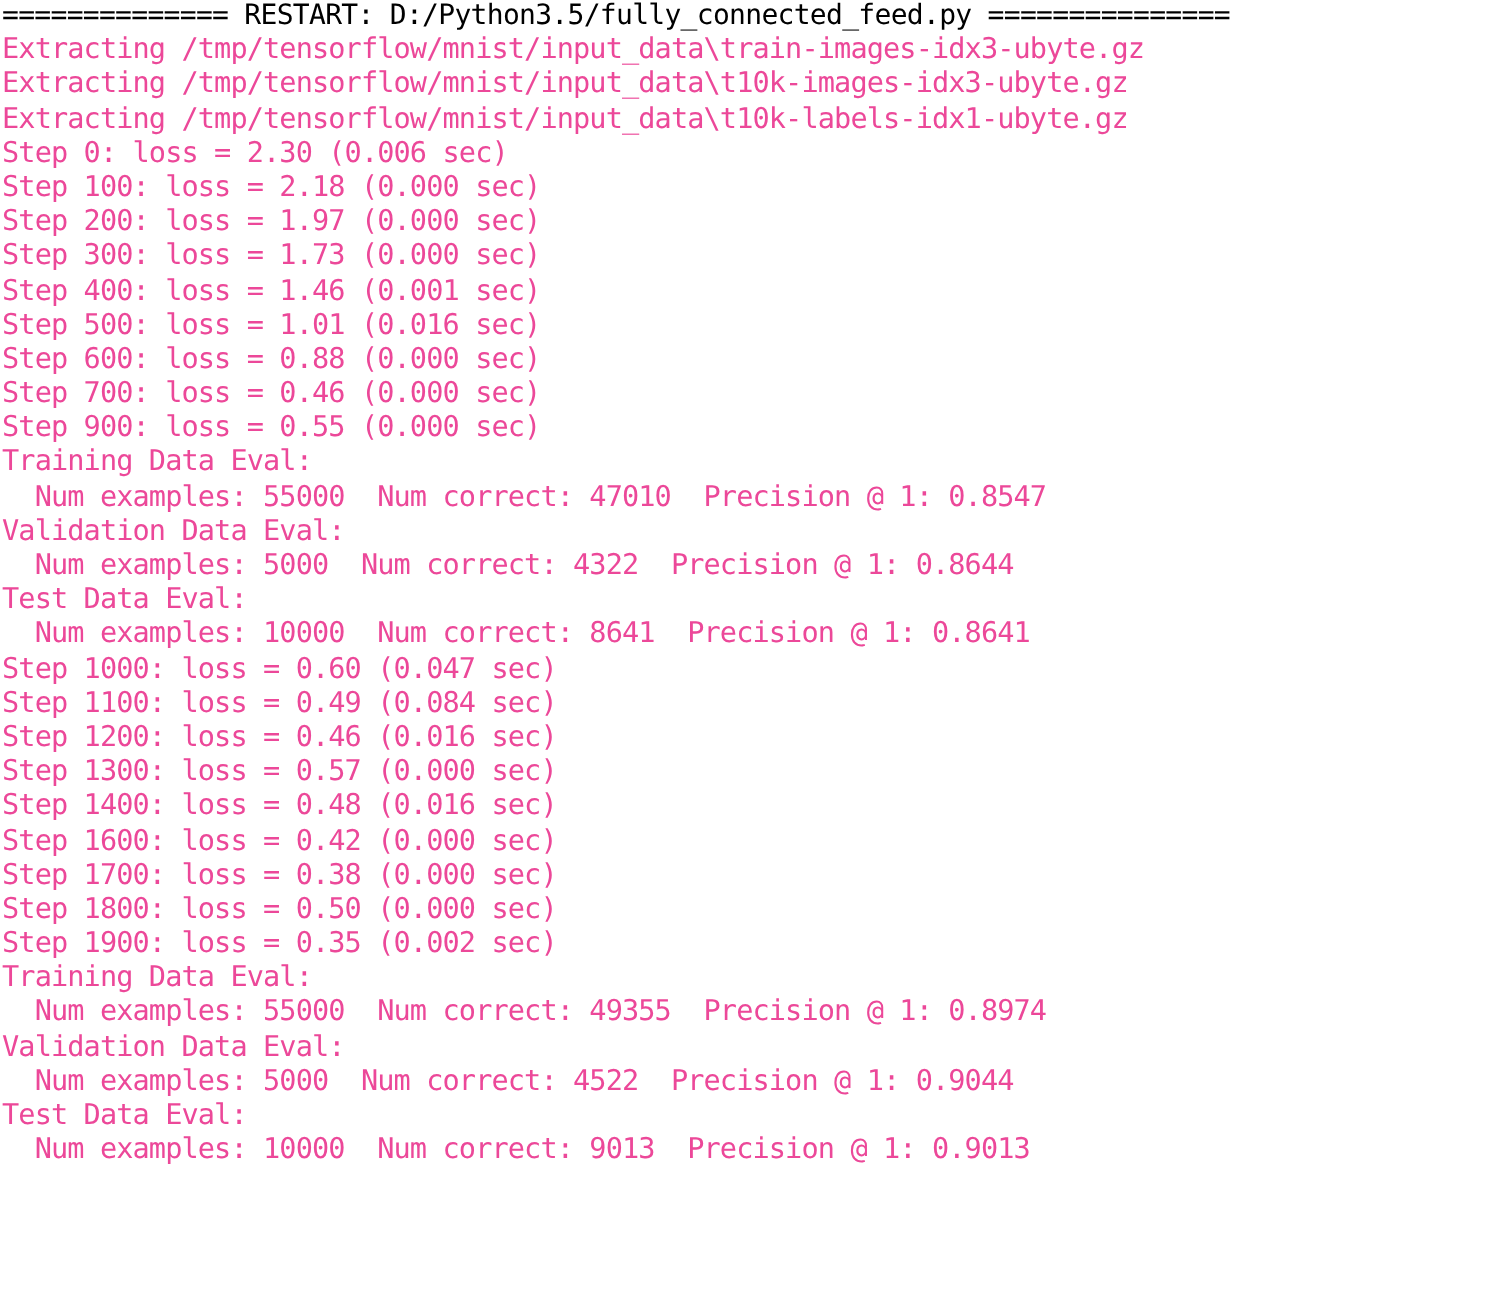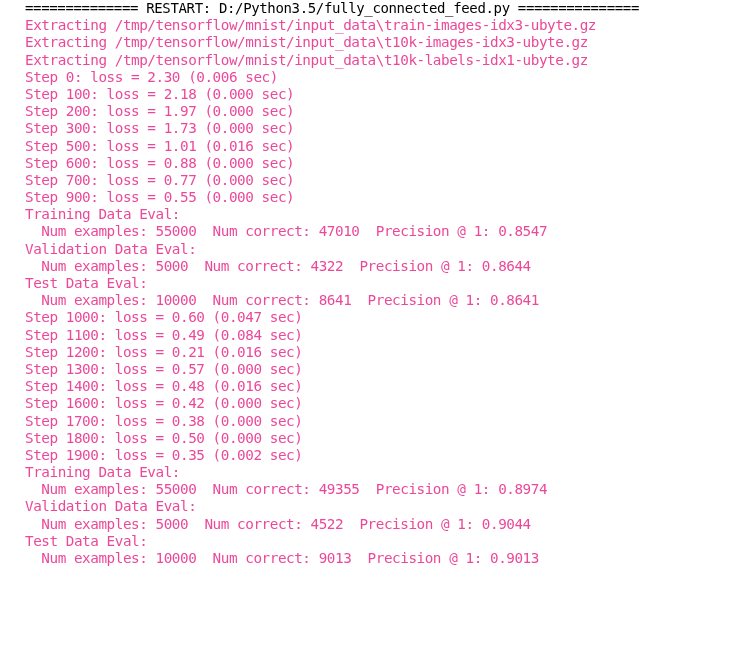--- a/index.html
+++ b/index.html
@@ -14,21 +14,20 @@
     overflow: hidden;
     font-family: "DejaVu Sans Mono", "Liberation Mono", monospace;
   }
   #console {
     position: relative;
     width: 664px;
     height: 653px;
     background: #ffffff;
     padding: 0;
     box-sizing: border-box;
-    margin-left: 24px;
   }
   .line {
     display: block;
     white-space: pre;
     font-family: "DejaVu Sans Mono", "Liberation Mono", monospace;
     font-size: 14.3px;
     line-height: 17.2px;
     letter-spacing: -0.45px;
     height: 17.2px;
     margin: 0;
@@ -49,33 +48,34 @@
 <div id="console">
   <div class="line restart">============== RESTART: D:/Python3.5/fully_connected_feed.py ===============</div>
   <div id="output-lines">
       <div class="line out">Extracting /tmp/tensorflow/mnist/input_data\train-images-idx3-ubyte.gz</div>
       <div class="line out">Extracting /tmp/tensorflow/mnist/input_data\t10k-images-idx3-ubyte.gz</div>
       <div class="line out">Extracting /tmp/tensorflow/mnist/input_data\t10k-labels-idx1-ubyte.gz</div>
       <div class="line out">Step 0: loss = 2.30 (0.006 sec)</div>
       <div class="line out">Step 100: loss = 2.18 (0.000 sec)</div>
       <div class="line out">Step 200: loss = 1.97 (0.000 sec)</div>
       <div class="line out">Step 300: loss = 1.73 (0.000 sec)</div>
+      <div class="line out">Step 400: loss = 1.46 (0.001 sec)</div>
       <div class="line out">Step 500: loss = 1.01 (0.016 sec)</div>
       <div class="line out">Step 600: loss = 0.88 (0.000 sec)</div>
-      <div class="line out">Step 700: loss = 0.77 (0.000 sec)</div>
+      <div class="line out">Step 700: loss = 0.46 (0.000 sec)</div>
       <div class="line out">Step 900: loss = 0.55 (0.000 sec)</div>
       <div class="line out">Training Data Eval:</div>
       <div class="line out">  Num examples: 55000  Num correct: 47010  Precision @ 1: 0.8547</div>
       <div class="line out">Validation Data Eval:</div>
       <div class="line out">  Num examples: 5000  Num correct: 4322  Precision @ 1: 0.8644</div>
       <div class="line out">Test Data Eval:</div>
       <div class="line out">  Num examples: 10000  Num correct: 8641  Precision @ 1: 0.8641</div>
       <div class="line out">Step 1000: loss = 0.60 (0.047 sec)</div>
       <div class="line out">Step 1100: loss = 0.49 (0.084 sec)</div>
-      <div class="line out">Step 1200: loss = 0.21 (0.016 sec)</div>
+      <div class="line out">Step 1200: loss = 0.46 (0.016 sec)</div>
       <div class="line out">Step 1300: loss = 0.57 (0.000 sec)</div>
       <div class="line out">Step 1400: loss = 0.48 (0.016 sec)</div>
       <div class="line out">Step 1600: loss = 0.42 (0.000 sec)</div>
       <div class="line out">Step 1700: loss = 0.38 (0.000 sec)</div>
       <div class="line out">Step 1800: loss = 0.50 (0.000 sec)</div>
       <div class="line out">Step 1900: loss = 0.35 (0.002 sec)</div>
       <div class="line out">Training Data Eval:</div>
       <div class="line out">  Num examples: 55000  Num correct: 49355  Precision @ 1: 0.8974</div>
       <div class="line out">Validation Data Eval:</div>
       <div class="line out">  Num examples: 5000  Num correct: 4522  Precision @ 1: 0.9044</div>

